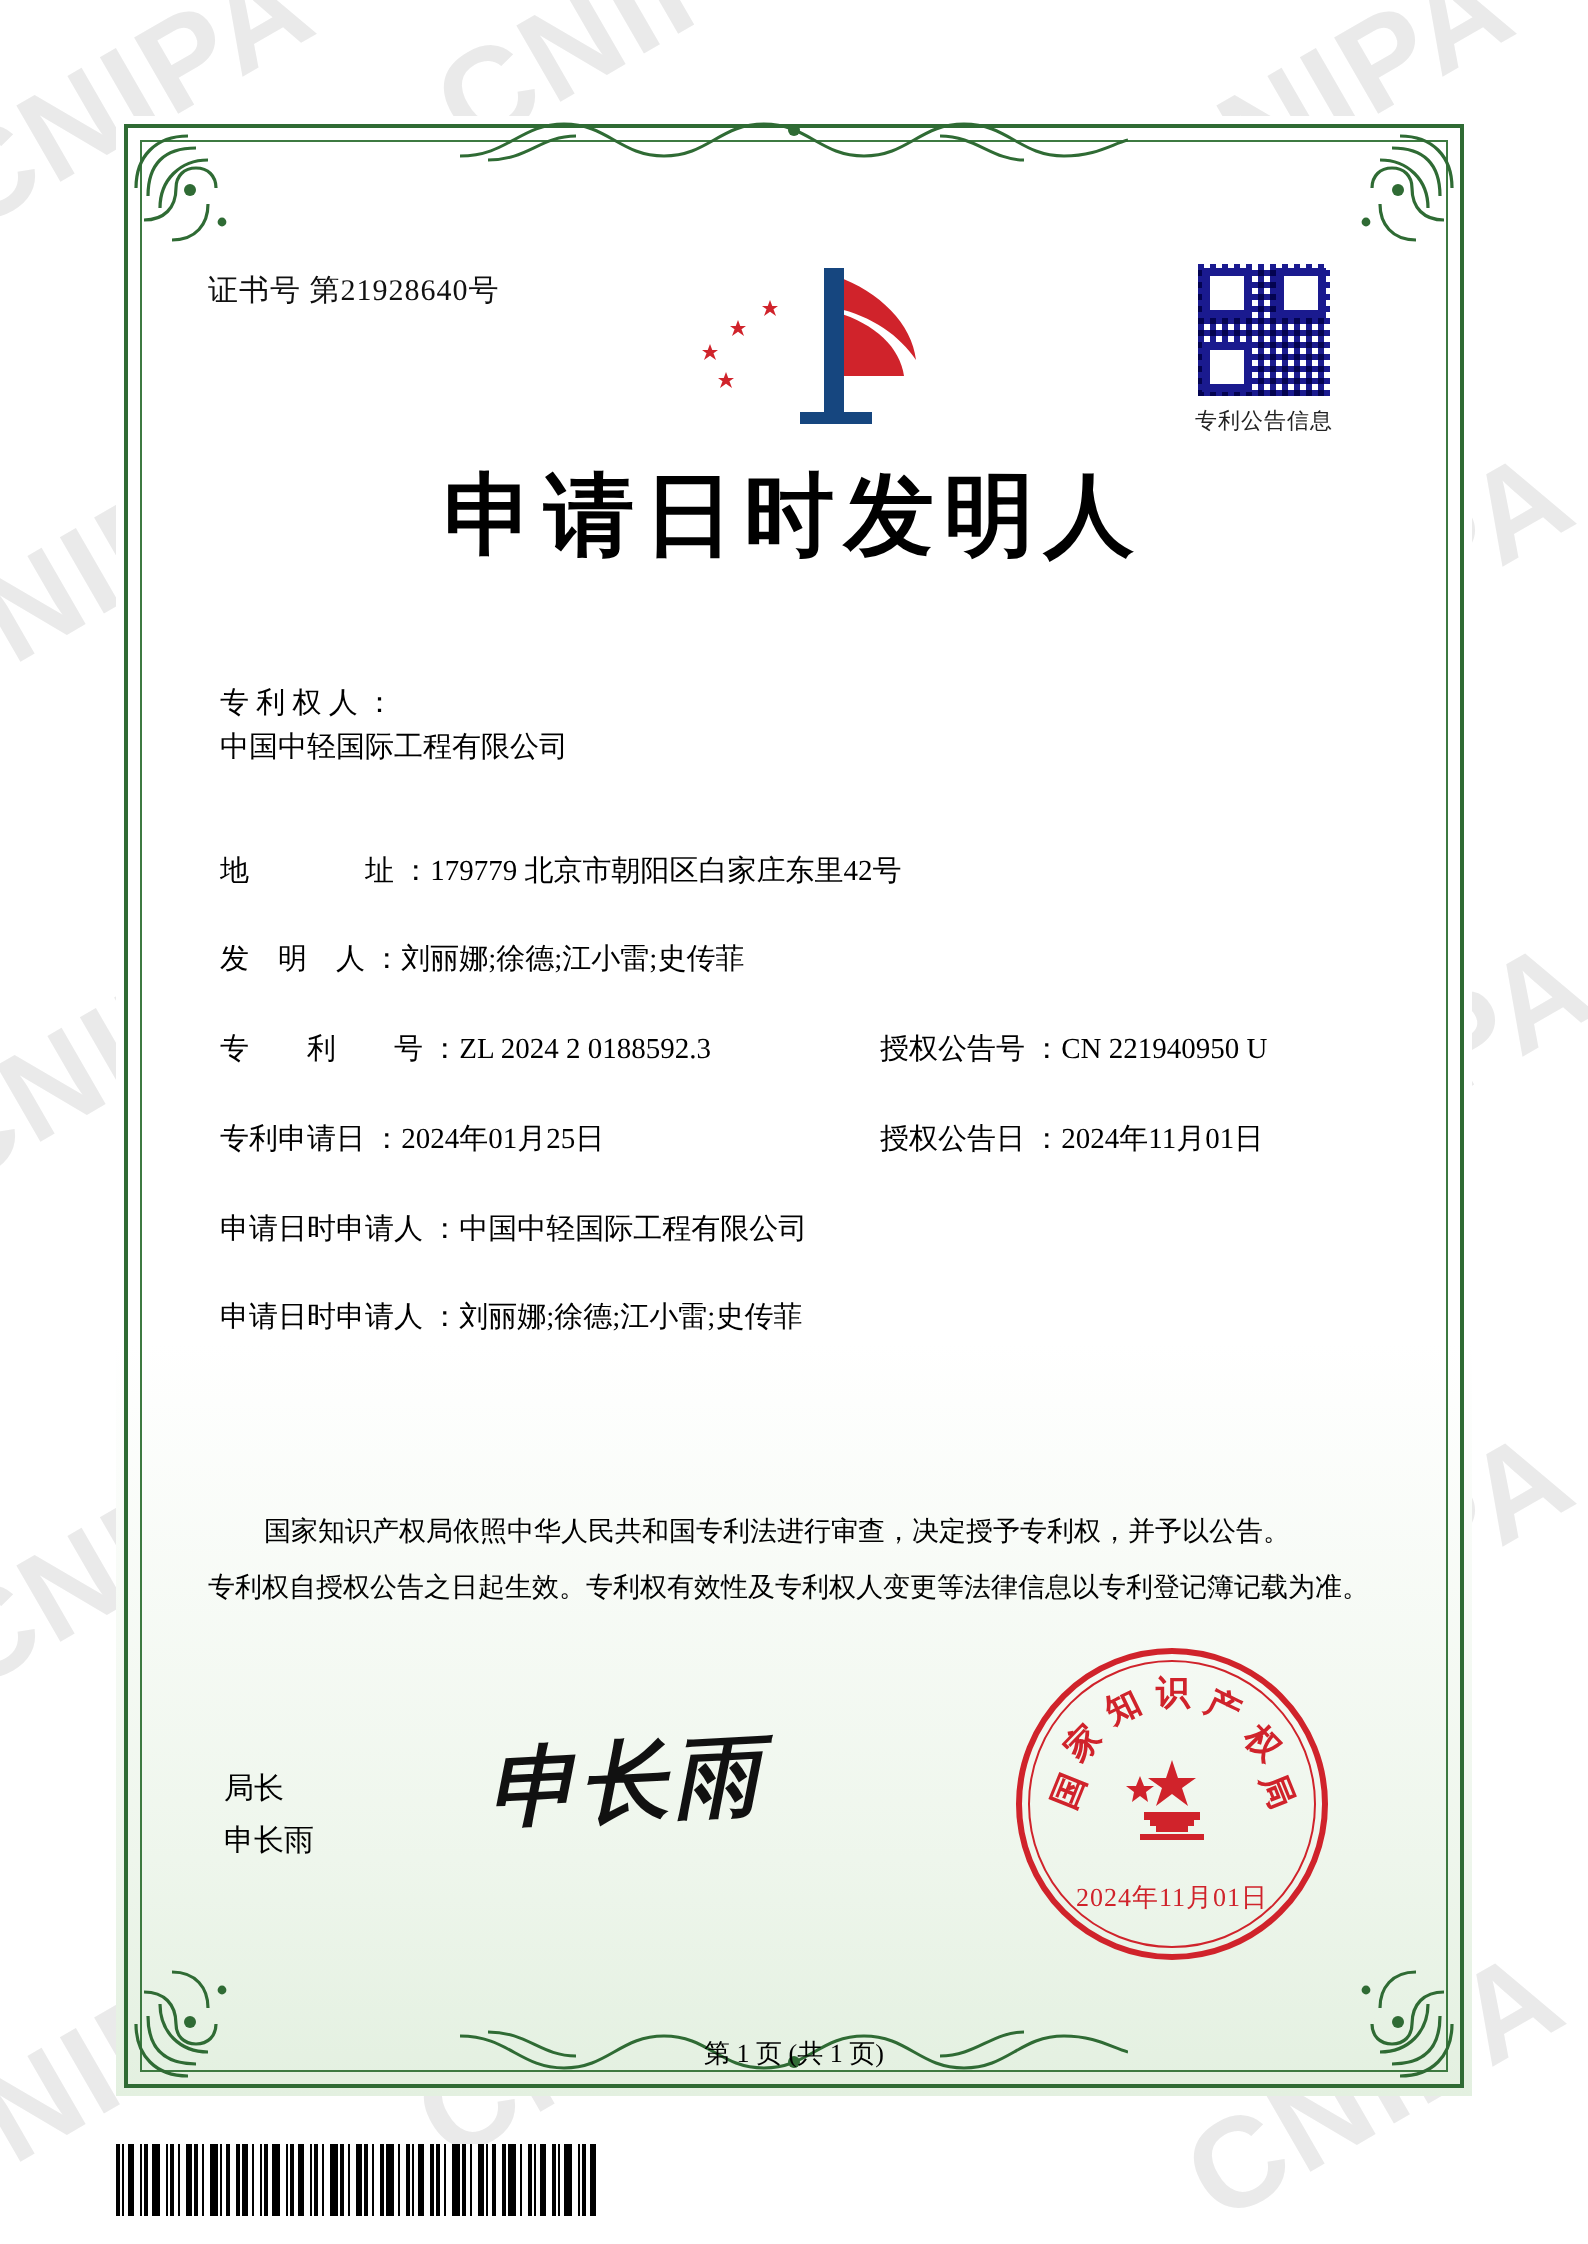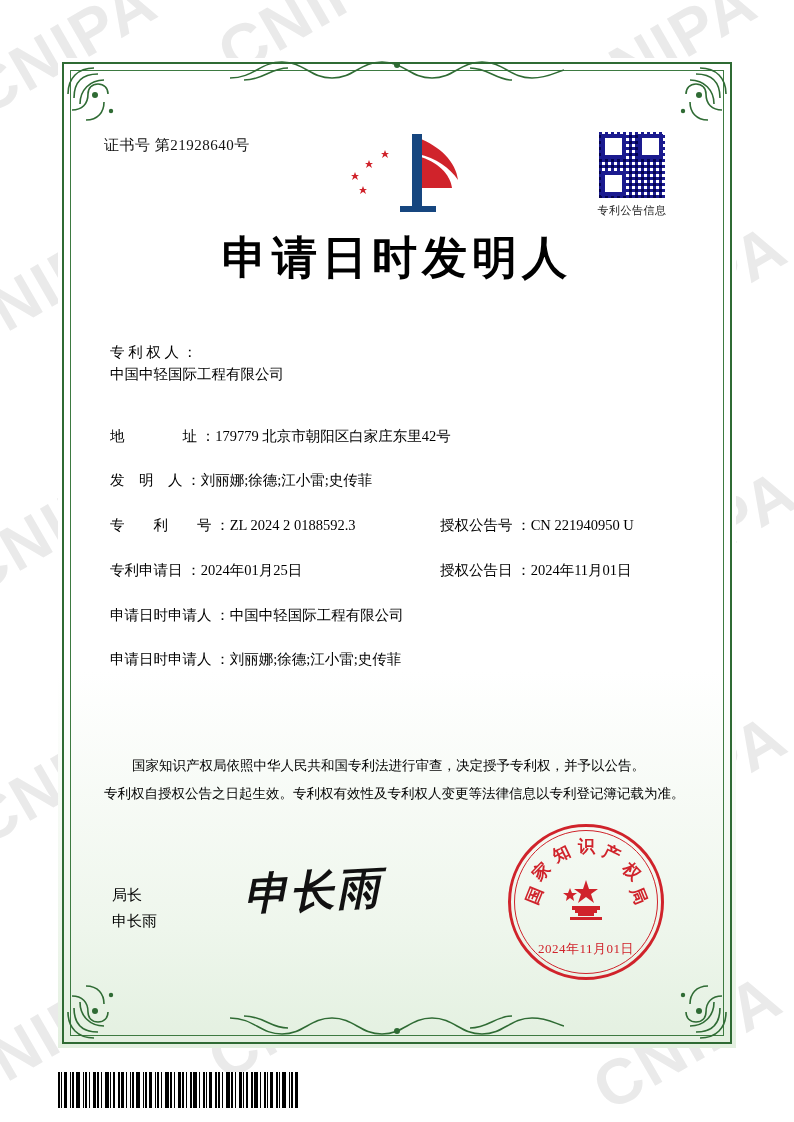--- a/index.html
+++ b/index.html
@@ -507,15 +507,16 @@
     <span class="seal-char" style="left:25px;  top:36px;  transform: rotate(-46deg);">家</span>
     <span class="seal-char" style="left:45px;  top:18px;  transform: rotate(-26deg);">知</span>
     <span class="seal-char" style="left:70px;  top:11px;  transform: rotate(0deg);">识</span>
     <span class="seal-char" style="left:95px;  top:18px;  transform: rotate(26deg);">产</span>
     <span class="seal-char" style="left:115px; top:36px;  transform: rotate(46deg);">权</span>
     <span class="seal-char" style="left:122px; top:60px;  transform: rotate(68deg);">局</span>
 
     <div class="seal-date">2024年11月01日</div>
   </div>
 
+  <div class="page-num">第 1 页 (共 1 页)</div>
 </div>
 
 <div class="barcode"><i style="width:2px"></i><i style="width:1px;background:#fff"></i><i style="width:1px"></i><i style="width:2px;background:#fff"></i><i style="width:3px"></i><i style="width:3px;background:#fff"></i><i style="width:1px"></i><i style="width:1px;background:#fff"></i><i style="width:2px"></i><i style="width:2px;background:#fff"></i><i style="width:4px"></i><i style="width:3px;background:#fff"></i><i style="width:1px"></i><i style="width:1px;background:#fff"></i><i style="width:2px"></i><i style="width:2px;background:#fff"></i><i style="width:1px"></i><i style="width:3px;background:#fff"></i><i style="width:3px"></i><i style="width:1px;background:#fff"></i><i style="width:2px"></i><i style="width:2px;background:#fff"></i><i style="width:1px"></i><i style="width:3px;background:#fff"></i><i style="width:4px"></i><i style="width:1px;background:#fff"></i><i style="width:1px"></i><i style="width:2px;background:#fff"></i><i style="width:2px"></i><i style="width:3px;background:#fff"></i><i style="width:2px"></i><i style="width:1px;background:#fff"></i><i style="width:3px"></i><i style="width:2px;background:#fff"></i><i style="width:1px"></i><i style="width:3px;background:#fff"></i><i style="width:1px"></i><i style="width:1px;background:#fff"></i><i style="width:2px"></i><i style="width:2px;background:#fff"></i><i style="width:4px"></i><i style="width:3px;background:#fff"></i><i style="width:1px"></i><i style="width:1px;background:#fff"></i><i style="width:2px"></i><i style="width:2px;background:#fff"></i><i style="width:3px"></i><i style="width:3px;background:#fff"></i><i style="width:1px"></i><i style="width:1px;background:#fff"></i><i style="width:2px"></i><i style="width:2px;background:#fff"></i><i style="width:1px"></i><i style="width:3px;background:#fff"></i><i style="width:4px"></i><i style="width:1px;background:#fff"></i><i style="width:2px"></i><i style="width:2px;background:#fff"></i><i style="width:1px"></i><i style="width:3px;background:#fff"></i><i style="width:3px"></i><i style="width:1px;background:#fff"></i><i style="width:2px"></i><i style="width:2px;background:#fff"></i><i style="width:1px"></i><i style="width:3px;background:#fff"></i><i style="width:2px"></i><i style="width:1px;background:#fff"></i><i style="width:4px"></i><i style="width:2px;background:#fff"></i><i style="width:1px"></i><i style="width:3px;background:#fff"></i><i style="width:2px"></i><i style="width:1px;background:#fff"></i><i style="width:1px"></i><i style="width:2px;background:#fff"></i><i style="width:3px"></i><i style="width:3px;background:#fff"></i><i style="width:2px"></i><i style="width:1px;background:#fff"></i><i style="width:2px"></i><i style="width:2px;background:#fff"></i><i style="width:1px"></i><i style="width:3px;background:#fff"></i><i style="width:4px"></i><i style="width:1px;background:#fff"></i><i style="width:2px"></i><i style="width:2px;background:#fff"></i><i style="width:1px"></i><i style="width:3px;background:#fff"></i><i style="width:3px"></i><i style="width:1px;background:#fff"></i><i style="width:1px"></i><i style="width:2px;background:#fff"></i><i style="width:2px"></i><i style="width:3px;background:#fff"></i><i style="width:2px"></i><i style="width:1px;background:#fff"></i><i style="width:4px"></i><i style="width:2px;background:#fff"></i><i style="width:1px"></i><i style="width:3px;background:#fff"></i><i style="width:2px"></i><i style="width:1px;background:#fff"></i><i style="width:1px"></i><i style="width:2px;background:#fff"></i><i style="width:3px"></i><i style="width:3px;background:#fff"></i><i style="width:2px"></i><i style="width:1px;background:#fff"></i><i style="width:1px"></i><i style="width:2px;background:#fff"></i><i style="width:4px"></i><i style="width:3px;background:#fff"></i><i style="width:1px"></i><i style="width:1px;background:#fff"></i><i style="width:2px"></i><i style="width:2px;background:#fff"></i><i style="width:3px"></i><i style="width:3px;background:#fff"></i></div>
 
 </body></html>

